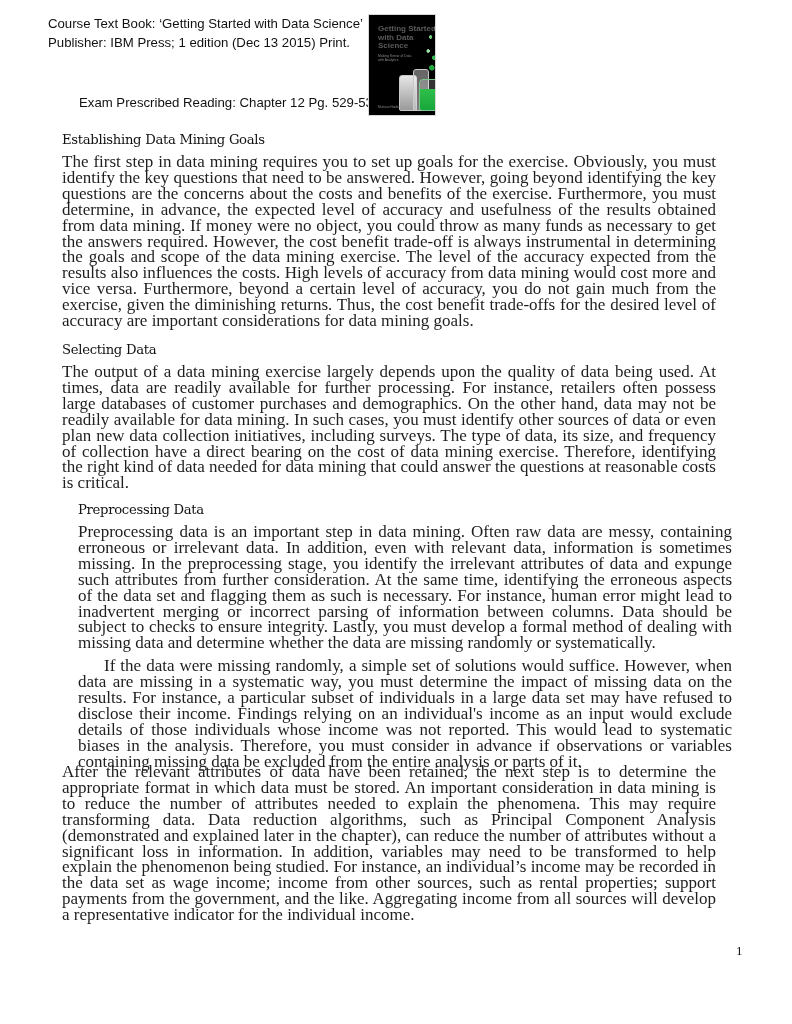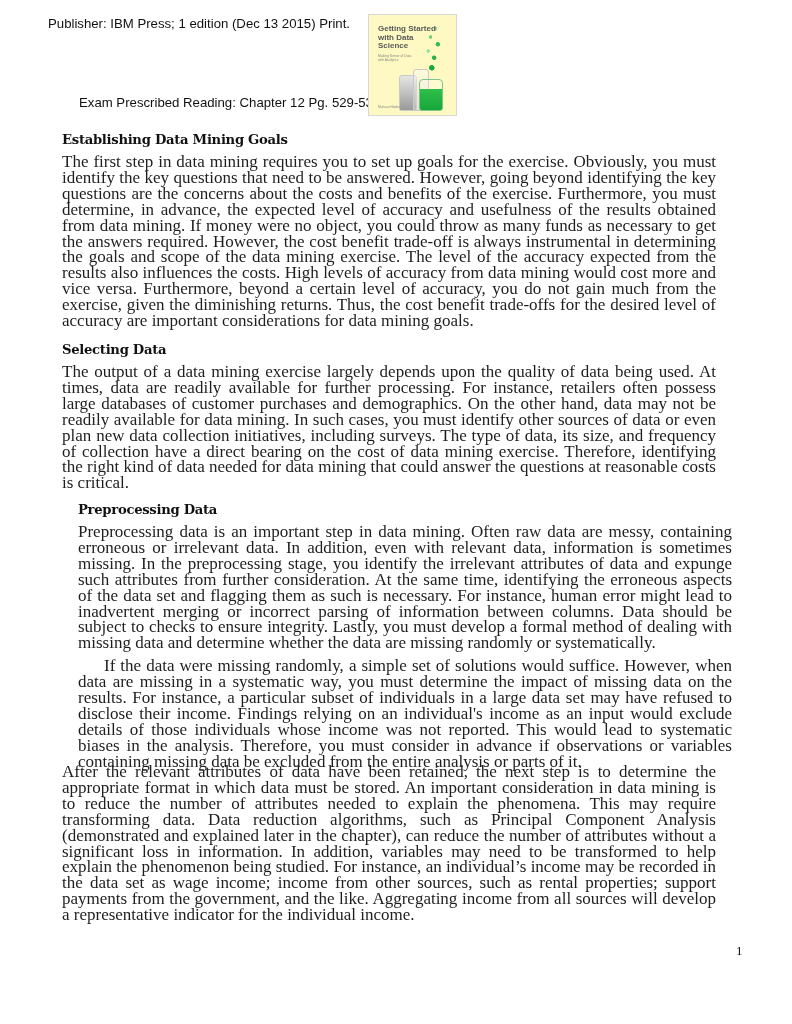--- a/index.html
+++ b/index.html
@@ -32,23 +32,23 @@
       font-size: 13.2px;
       line-height: 18px;
       color: #111;
       white-space: nowrap;
       margin-left: 33px;
     }
     .cover {
       position: absolute;
       left: 368px;
       top: 14px;
-      width: 89px;
+      width: 68px;
       height: 102px;
-      background: #fef9c3;
+      background: #000000;
       border: 1px solid #d8d8d8;
       box-sizing: border-box;
       overflow: hidden;
     }
     .cover-title {
       position: absolute;
       left: 9px;
       top: 10px;
       font-family: "Liberation Sans", "DejaVu Sans", sans-serif;
       font-weight: bold;
@@ -102,21 +102,21 @@
     .content {
       position: absolute;
       left: 62px;
       top: 130px;
       width: 654px;
       font-family: "Liberation Serif", "DejaVu Serif", serif;
     }
     .section { margin: 0; }
     .section-heading {
       font-family: "DejaVu Serif", "Liberation Serif", serif;
-      font-weight: bold;
+      font-weight: normal;
       font-size: 13.2px;
       line-height: 20px;
       margin: 0 0 4px 0;
       color: #111;
       letter-spacing: -0.3px;
     }
     .para {
       font-size: 17px;
       line-height: 15.9px;
       text-align: justify;
@@ -134,20 +134,21 @@
       top: 943px;
       font-family: "Liberation Serif", "DejaVu Serif", serif;
       font-size: 13px;
       color: #111;
     }
   </style>
 </head>
 <body>
 
 <div class="header">
+  <div class="header-line">Course Text Book: ‘Getting Started with Data Science’</div>
   <div class="header-line">Publisher: IBM Press; 1 edition (Dec 13 2015) Print.</div>
 </div>
 
 <div class="exam-line">Exam Prescribed Reading: Chapter 12 Pg. 529-531</div>
 
 <div class="cover">
   <div class="bubbles"></div>
   <div class="flask back2"></div>
   <div class="flask back1"></div>
   <div class="flask front"></div>

